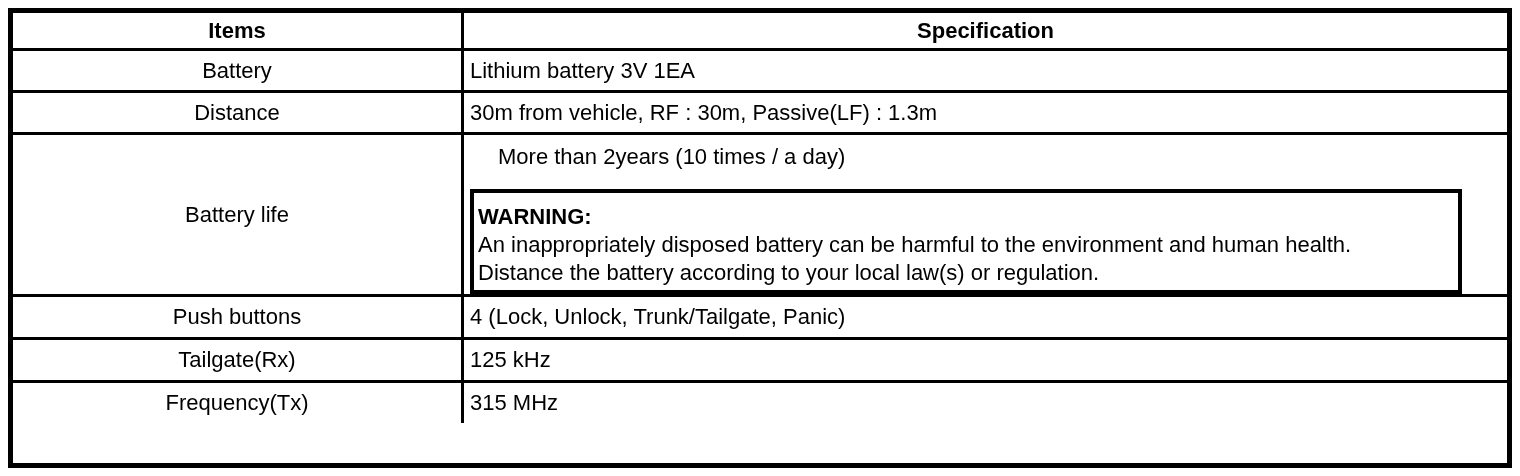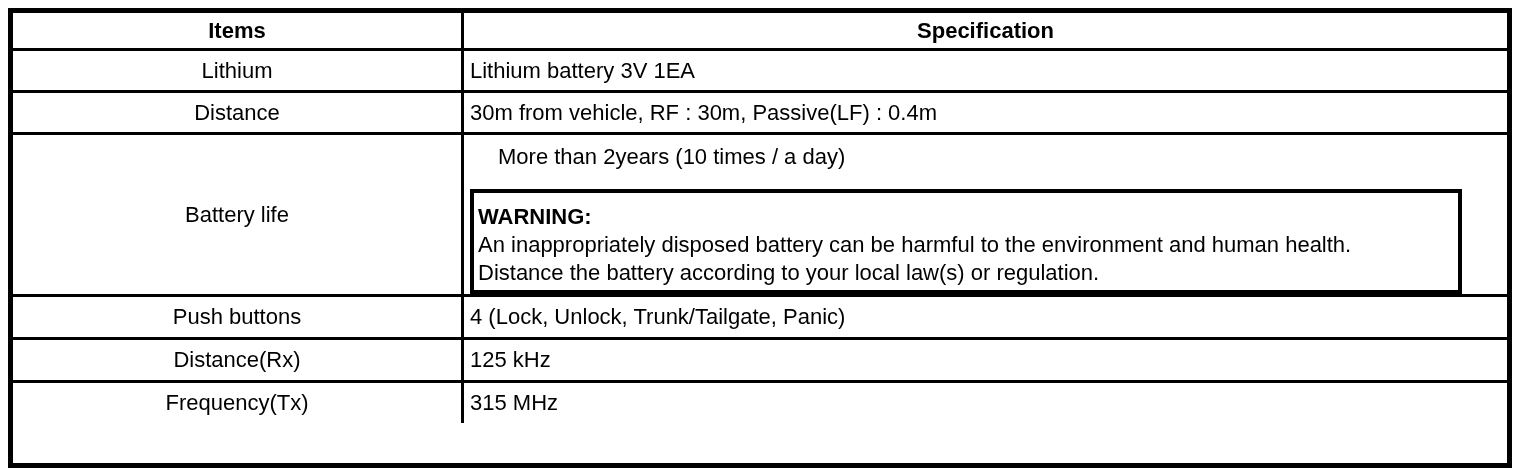--- a/index.html
+++ b/index.html
@@ -83,39 +83,39 @@
   }
 </style>
 </head>
 <body>
 
 <div class="spec-table">
 
   <div class="cell head row-first col-item">Items</div>
   <div class="cell head row-first col-spec">Specification</div>
 
-  <div class="cell item col-item">Lithium</div>
+  <div class="cell item col-item">Battery</div>
   <div class="cell spec col-spec">Lithium battery 3V 1EA</div>
 
   <div class="cell item col-item">Distance</div>
-  <div class="cell spec col-spec">30m from vehicle, RF : 30m, Passive(LF) : 0.4m</div>
+  <div class="cell spec col-spec">30m from vehicle, RF : 30m, Passive(LF) : 1.3m</div>
 
   <div class="cell item col-item">Battery life</div>
   <div class="cell spec spec-tall col-spec">
     <div class="duration-line">More than 2years (10 times / a day)</div>
     <div class="warning-box">
       <span class="warning-title">WARNING:</span>
       <span class="warning-line">An inappropriately disposed battery can be harmful to the environment and human health.</span>
       <span class="warning-line">Distance the battery according to your local law(s) or regulation.</span>
     </div>
   </div>
 
   <div class="cell item col-item">Push buttons</div>
   <div class="cell spec col-spec">4 (Lock, Unlock, Trunk/Tailgate, Panic)</div>
 
-  <div class="cell item col-item">Distance(Rx)</div>
+  <div class="cell item col-item">Tailgate(Rx)</div>
   <div class="cell spec col-spec">125 kHz</div>
 
   <div class="cell item col-item">Frequency(Tx)</div>
   <div class="cell spec col-spec">315 MHz</div>
 
 
 </div>
 
 </body></html>

